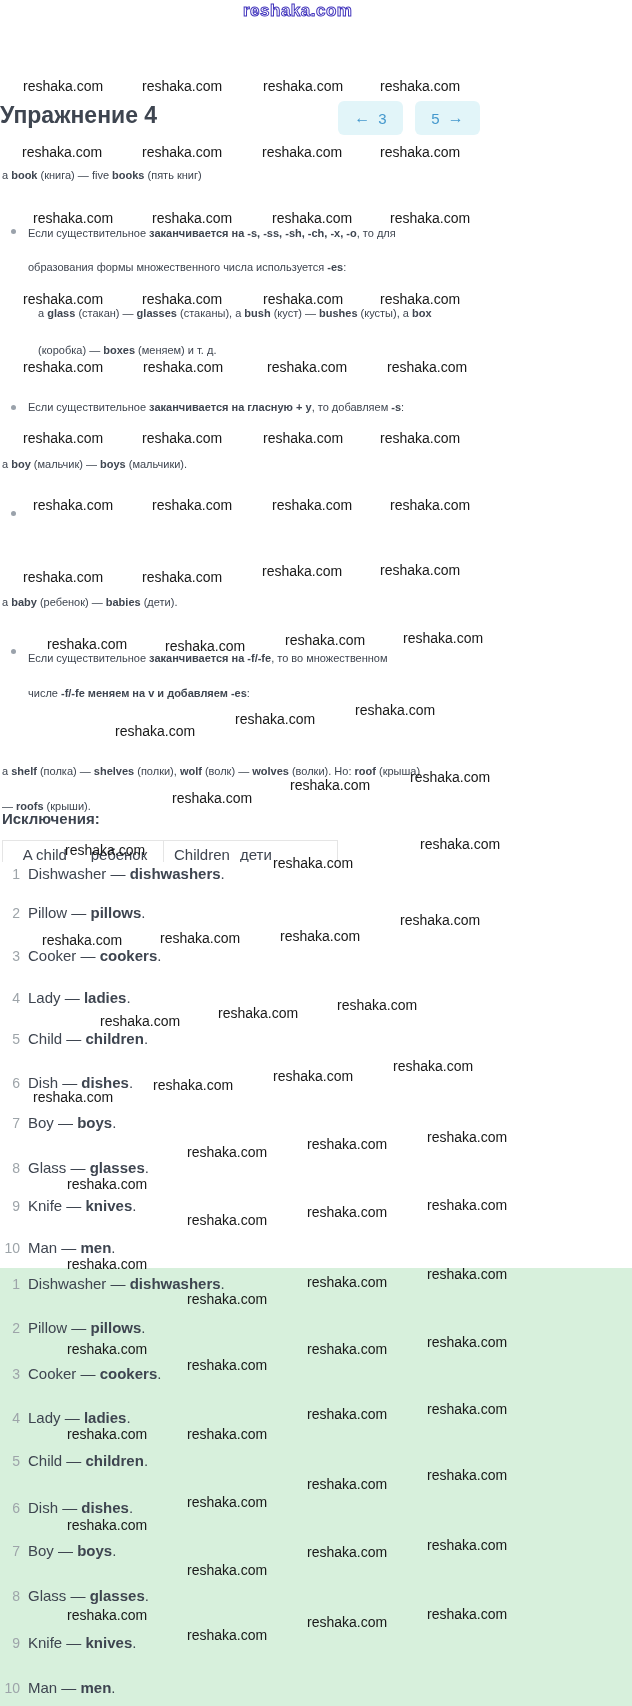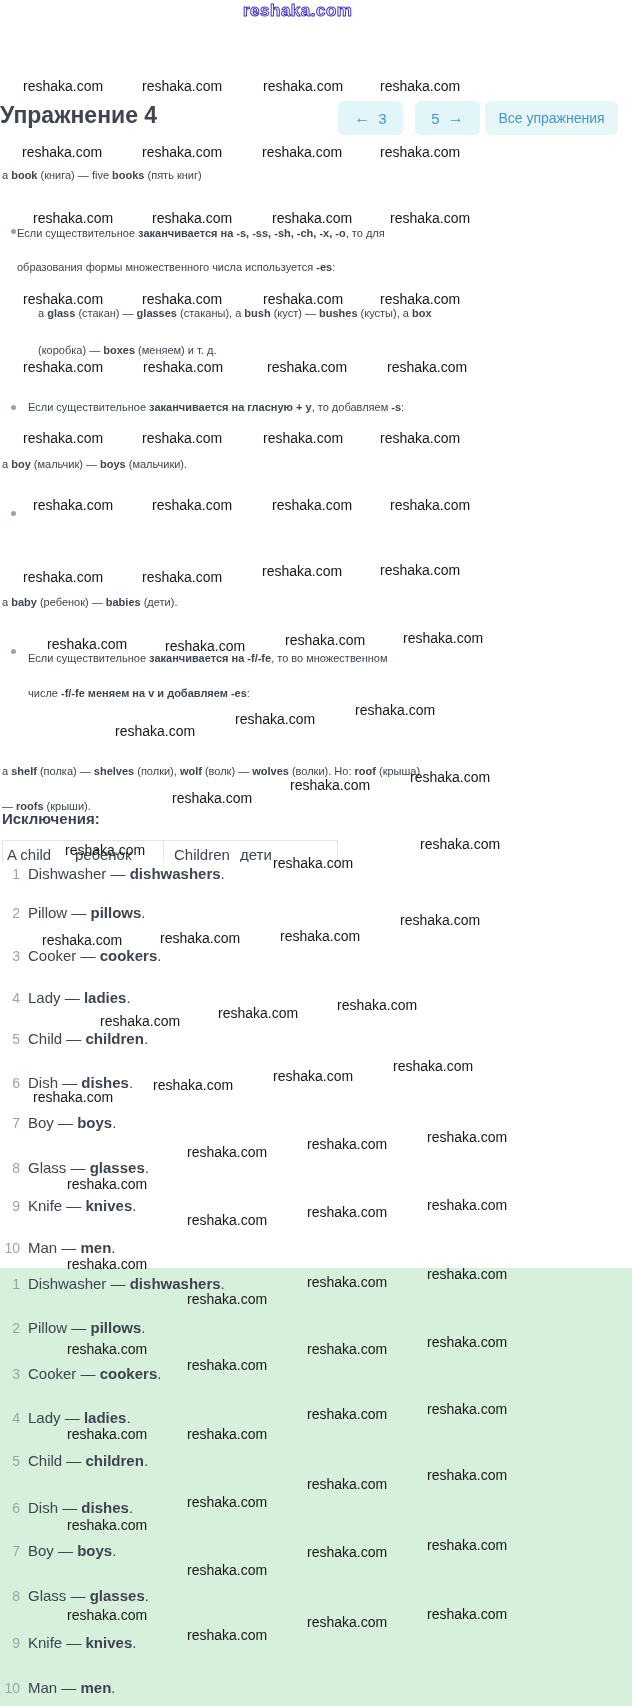--- a/index.html
+++ b/index.html
@@ -25,38 +25,38 @@
     gap:8px;cursor:pointer;box-sizing:border-box;
   }
   .btn-prev{left:338px;width:65px;}
   .btn-next{left:415px;width:65px;}
   .btn-all{left:485px;width:133px;font-size:14px;background:#e7f6f6;}
   .arrow{font-size:16px;line-height:1;}
   
   .para{position:absolute;font-size:11px;line-height:20px;white-space:pre-line;}
   .para b{font-weight:700;}
   .ex-book{top:165px;left:2px;}
-  .r1{top:216px;left:17px;width:596px;line-height:34px;}
+  .r1{top:216px;left:28px;width:596px;line-height:34px;}
   .e1{top:295px;left:2px;width:626px;line-height:37px;margin-left:36px;}
   .r2{top:397px;left:28px;width:596px;}
   .e2{top:454px;left:2px;}
   .r3{top:503px;left:28px;width:596px;line-height:32px;}
   .e3{top:592px;left:2px;}
   .r4{top:641px;left:28px;width:596px;line-height:35px;}
   .e4{top:754px;left:2px;width:628px;line-height:35px;}
   .exc-heading{position:absolute;top:810px;left:2px;font-size:15px;font-weight:700;}
   .dot{position:absolute;left:11px;width:5px;height:5px;border-radius:50%;background:#9aa2ab;}
   .d1{top:229px;}.d2{top:405px;}.d3{top:511px;}.d4{top:649px;}
   
   .table-frag{
     position:absolute;top:840px;left:2px;width:336px;height:22px;overflow:hidden;
     border:1px solid #e5e5e5;border-bottom:0;background:#ffffff;display:flex;box-sizing:border-box;
   }
   .cell{padding-top:5px;font-size:15px;display:flex;box-sizing:border-box;}
-  .cell-1{width:160px;}
+  .cell-1{width:160px;justify-content:center;}
   .cell-2{flex:1;border-left:1px solid #e5e5e5;}
   .cw-a{display:inline-block;margin-left:4px;width:68px;}
   .cell-2 .cw-a{margin-left:10px;width:66px;}
   
   .task-list{position:absolute;inset:0;pointer-events:none;}
   .answers{position:absolute;top:1268px;left:0;width:632px;height:438px;background:#d7f0dc;}
   .item{position:absolute;left:0;height:20px;width:632px;}
   .item .num{position:absolute;left:0;top:1px;width:20px;text-align:right;font-size:14px;color:#9da4a9;}
   .item .txt{position:absolute;left:28px;top:0;font-size:15px;color:#3e4550;white-space:nowrap;}
   .item .txt b{font-weight:700;}
@@ -75,21 +75,20 @@
   <h1 class="title">Упражнение 4</h1>
 
   <div class="btn btn-prev">
     <span class="arrow">←</span>
     <span>3</span>
   </div>
   <div class="btn btn-next">
     <span>5</span>
     <span class="arrow">→</span>
   </div>
-  <div class="btn btn-all">Все упражнения</div>
 
   <div class="para ex-book"><span>a </span><b>book</b><span> (книга) — five </span><b>books</b><span> (пять книг)</span></div>
 
   <span class="dot d1"></span>
   <div class="para r1"><span>Если существительное </span><b>заканчивается на -s, -ss, -sh, -ch, -x, -o</b><span>, то для
 образования формы множественного числа используется </span><b>-es</b><span>:</span></div>
   <div class="para e1"><span>a </span><b>glass</b><span> (стакан) — </span><b>glasses</b><span> (стаканы), a </span><b>bush</b><span> (куст) — </span><b>bushes</b><span> (кусты), a </span><b>box</b><span>
 (коробка) — </span><b>boxes</b><span> (меняем) и т. д.</span></div>
 
   <span class="dot d2"></span>

